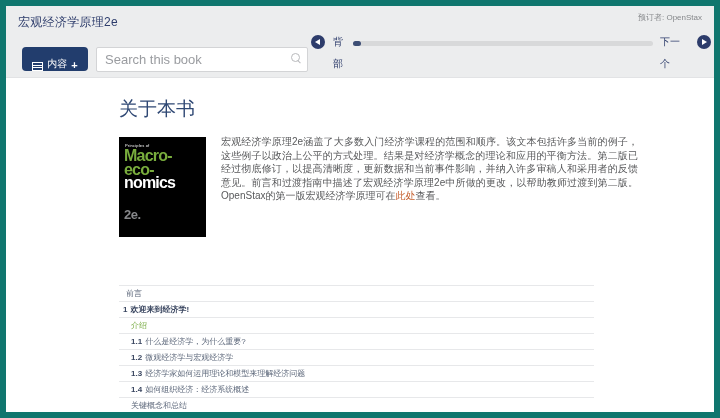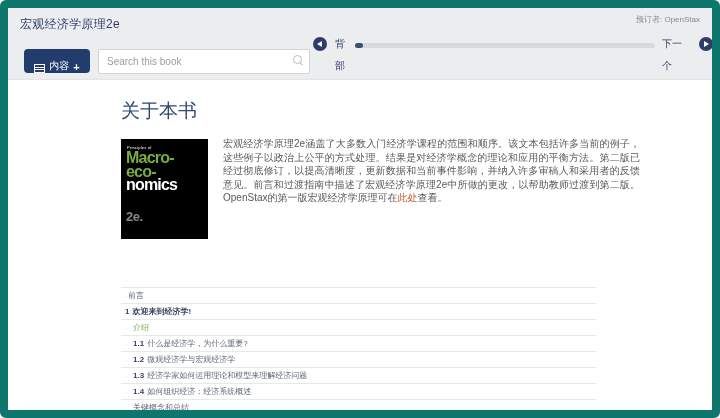--- a/index.html
+++ b/index.html
@@ -1,19 +1,19 @@
 <!DOCTYPE html>
 <html><head>
 <meta charset="utf-8">
 <style>
   * { margin:0; padding:0; box-sizing:border-box; }
   html,body { width:720px; height:418px; background:#fff; overflow:hidden;
     font-family:"Liberation Sans","DejaVu Sans",sans-serif; }
   .frame { position:relative; width:720px; height:418px;
-    border:8px solid #0f766e; border-radius:6px; background:#fff; overflow:hidden; }
+    border:6px solid #0f766e; border-radius:0; background:#fff; overflow:hidden; }
 
   
   .header { position:absolute; left:0; top:0; width:100%; height:72px;
     background:#ecedee; border-bottom:1px solid #e2e3e5; }
   .book-title { position:absolute; left:12px; top:8px; font-size:12px;
     color:#2d3c6b; letter-spacing:.3px; }
   .publisher { position:absolute; right:12px; top:6px; font-size:8px; color:#85878a; }
 
   
   .nav-circle { position:absolute; width:14px; height:14px; border-radius:50%;
@@ -36,21 +36,21 @@
   .contents-btn { position:absolute; left:16px; top:41px; width:66px; height:24px;
     background:#223d6d; border-radius:4px; color:#fff; font-size:10px;
     display:flex; align-items:flex-end; justify-content:center; gap:4px; cursor:pointer; border:none; }
   .contents-btn .plus { font-weight:bold; font-size:11px; }
   .list-icon { display:inline-block; width:11px; height:9px; position:relative; }
   .list-icon::before { content:""; position:absolute; inset:0; border:1px solid #fff; }
   .list-icon::after { content:""; position:absolute; left:1px; right:1px; top:3px;
     height:1px; background:#fff; box-shadow:0 2px 0 #fff; }
   .search-wrap { position:absolute; left:90px; top:41px; width:212px; height:25px; }
   .search-input { width:100%; height:100%; border:1px solid #d3d4d6; border-radius:2px;
-    background:#fff; font-size:10px; color:#555; padding:0 26px 0 8px; outline:none;
+    background:#fff; font-size:13px; color:#555; padding:0 26px 0 8px; outline:none;
     font-family:"Liberation Sans","DejaVu Sans",sans-serif; }
   .search-input::placeholder { color:#9a9ca0; }
   .lens { position:absolute; right:8px; top:6px; width:9px; height:9px; }
   .lens::before { content:""; position:absolute; left:0; top:0; width:7px; height:7px;
     border:1.3px solid #b9babd; border-radius:50%; }
   .lens::after { content:""; position:absolute; right:0; bottom:0; width:3.5px; height:1.3px;
     background:#b9babd; transform:rotate(45deg); }
 
   
   .content { position:absolute; left:0; top:72px; width:100%; height:344px;

